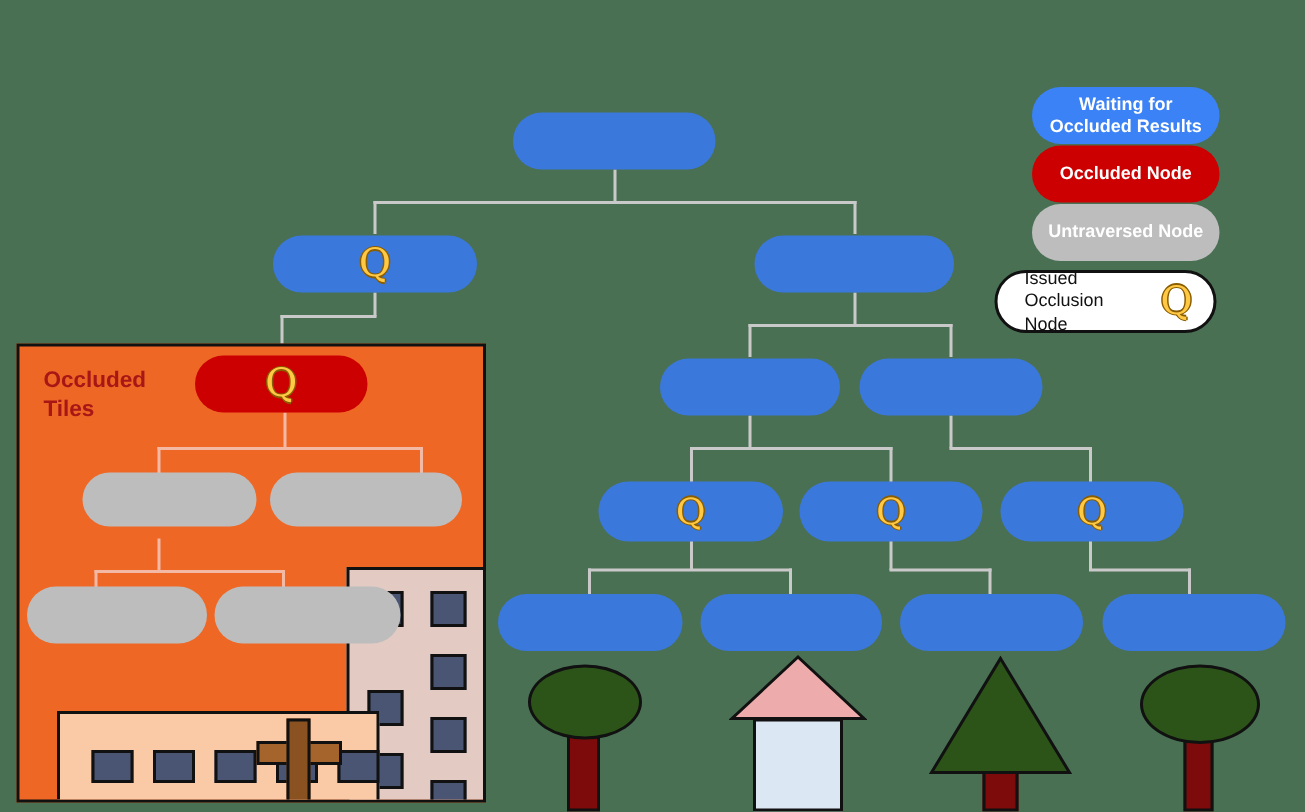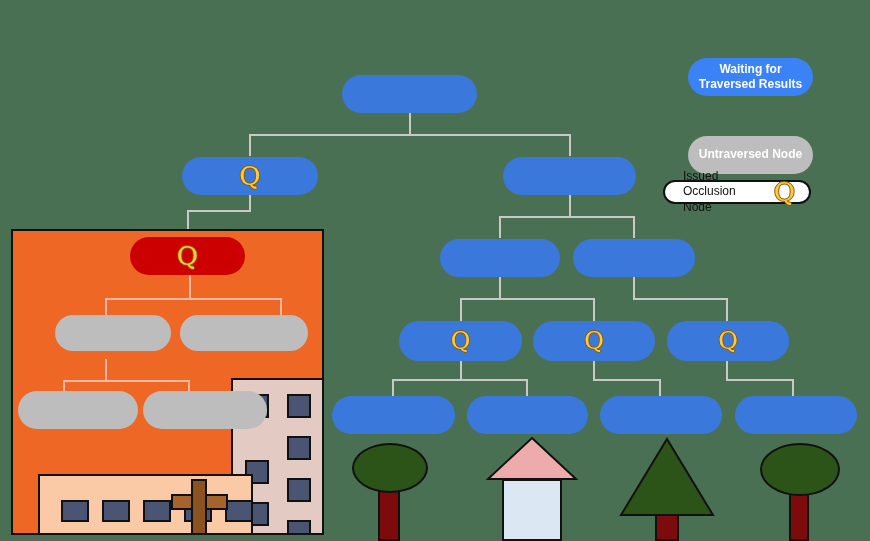--- a/index.html
+++ b/index.html
@@ -162,20 +162,21 @@
   <div class="conn" style="left:593px; top:360px; width:2px; height:20px;"></div>
   <div class="conn" style="left:593px; top:379px; width:68px; height:2px;"></div>
   <div class="conn" style="left:659px; top:379px; width:2px; height:18px;"></div>
 
   <div class="conn" style="left:726px; top:360px; width:2px; height:20px;"></div>
   <div class="conn" style="left:726px; top:379px; width:68px; height:2px;"></div>
   <div class="conn" style="left:792px; top:379px; width:2px; height:18px;"></div>
 
   <div id="occbox">
 
+    <div id="occ-title"><span>Occluded</span><br><span>Tiles</span></div>
 
     <div class="shape bldg-tall" style="left:218px; top:147px; width:95px; height:160px;">
       <div class="window" style="left:12px; top:14px; width:24px; height:24px;"></div>
       <div class="window" style="left:54px; top:14px; width:24px; height:24px;"></div>
       <div class="window" style="left:54px; top:56px; width:24px; height:24px;"></div>
       <div class="window" style="left:12px; top:80px; width:24px; height:24px;"></div>
       <div class="window" style="left:54px; top:98px; width:24px; height:24px;"></div>
       <div class="window" style="left:12px; top:122px; width:24px; height:24px;"></div>
       <div class="window" style="left:54px; top:140px; width:24px; height:24px;"></div>
     </div>
@@ -249,26 +250,29 @@
   <div class="shape trunk" style="left:655px; top:513px; width:24px; height:28px;"></div>
   <svg class="shape" width="96" height="80" style="left:619px; top:437px;">
     <polygon points="48,2 94,78 2,78" fill="#2c5418" stroke="#111111" stroke-width="2"></polygon>
   </svg>
 
   <div class="shape trunk" style="left:789px; top:484px; width:20px; height:57px;"></div>
   <div class="shape crown" style="left:760px; top:443px; width:80px; height:53px;"></div>
 
 
   <div class="node pink legend-item" style="left:688px; top:58px; width:125px; height:38px;">
-    <span class="legend-label two"><span>Waiting for</span><br><span>Traversed Results</span></span>
-  </div>
-
+    <span class="legend-label two"><span>Waiting for</span><br><span>Occluded Results</span></span>
+  </div>
+
+  <div class="node red legend-item" style="left:688px; top:97px; width:125px; height:38px;">
+    <span class="legend-label">Occluded Node</span>
+  </div>
 
   <div class="node gray legend-item" style="left:688px; top:136px; width:125px; height:38px;">
     <span class="legend-label">Untraversed Node</span>
   </div>
 
-  <div class="legend-q-box" style="left:663px; top:180px; width:148px; height:24px;justify-content:flex-end;">
+  <div class="legend-q-box" style="left:663px; top:180px; width:148px; height:42px;justify-content:flex-end;">
     <span class="legend-q-text"><span>Issued Occlusion</span><br><span>Node</span></span>
     <span class="qmark">Q</span>
   </div>
 
 </div>
 
 </body></html>

